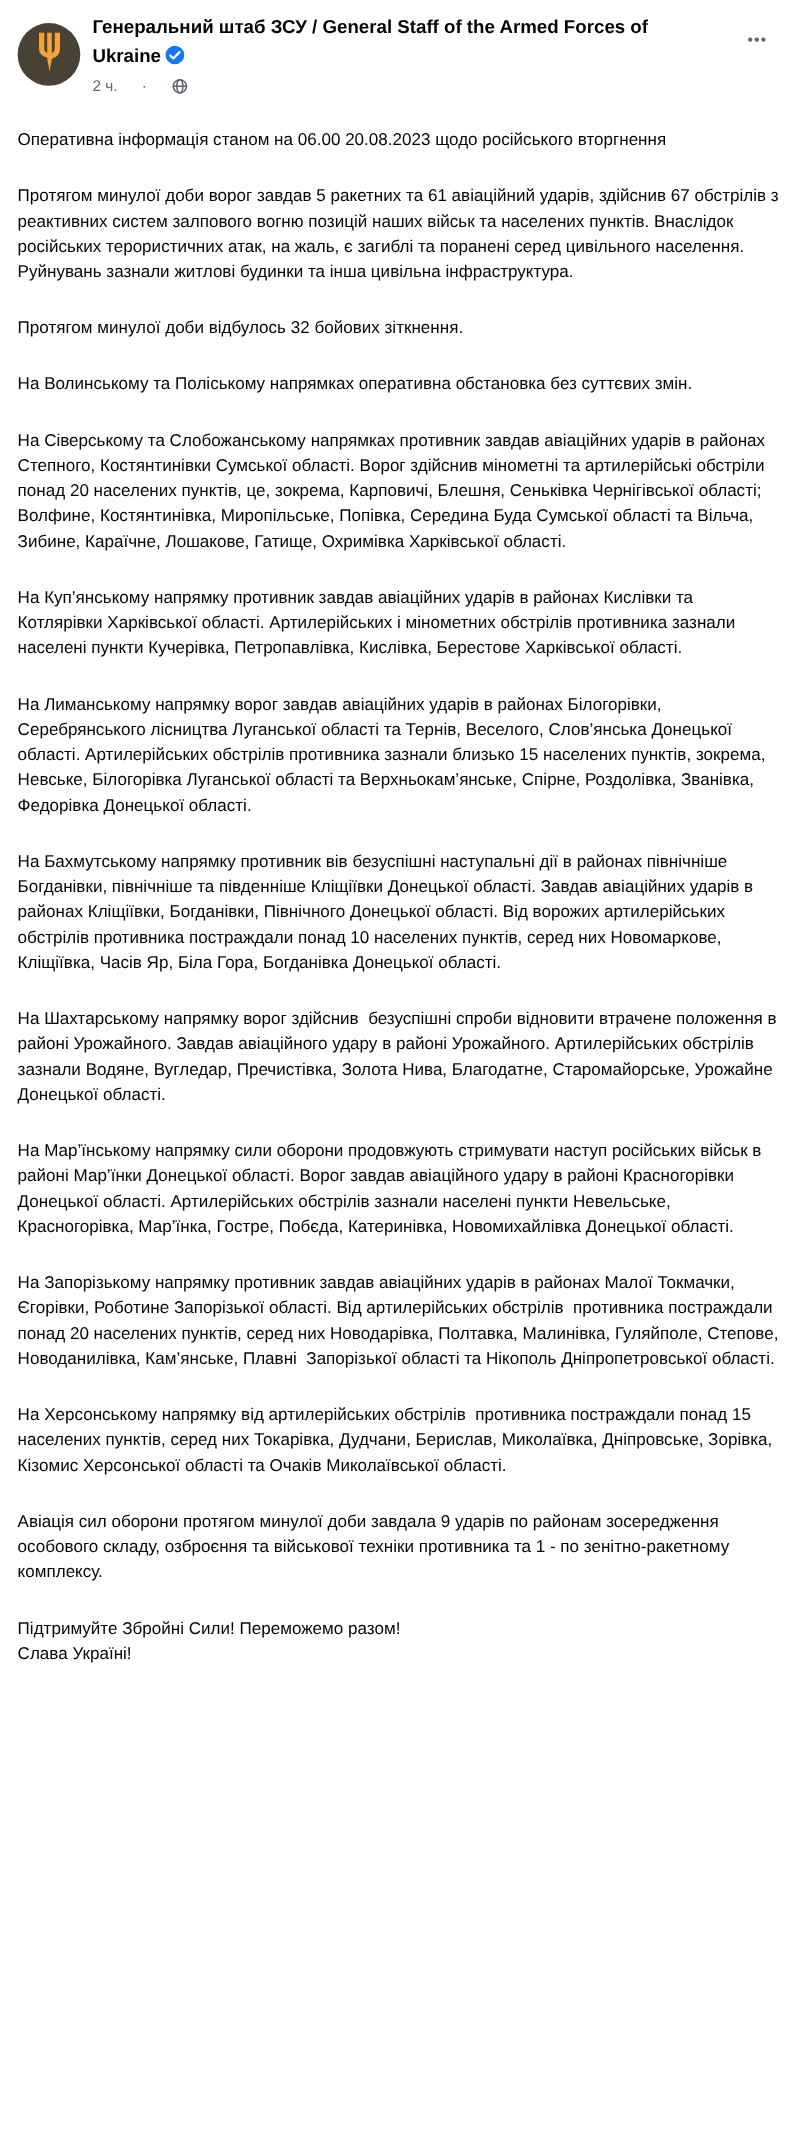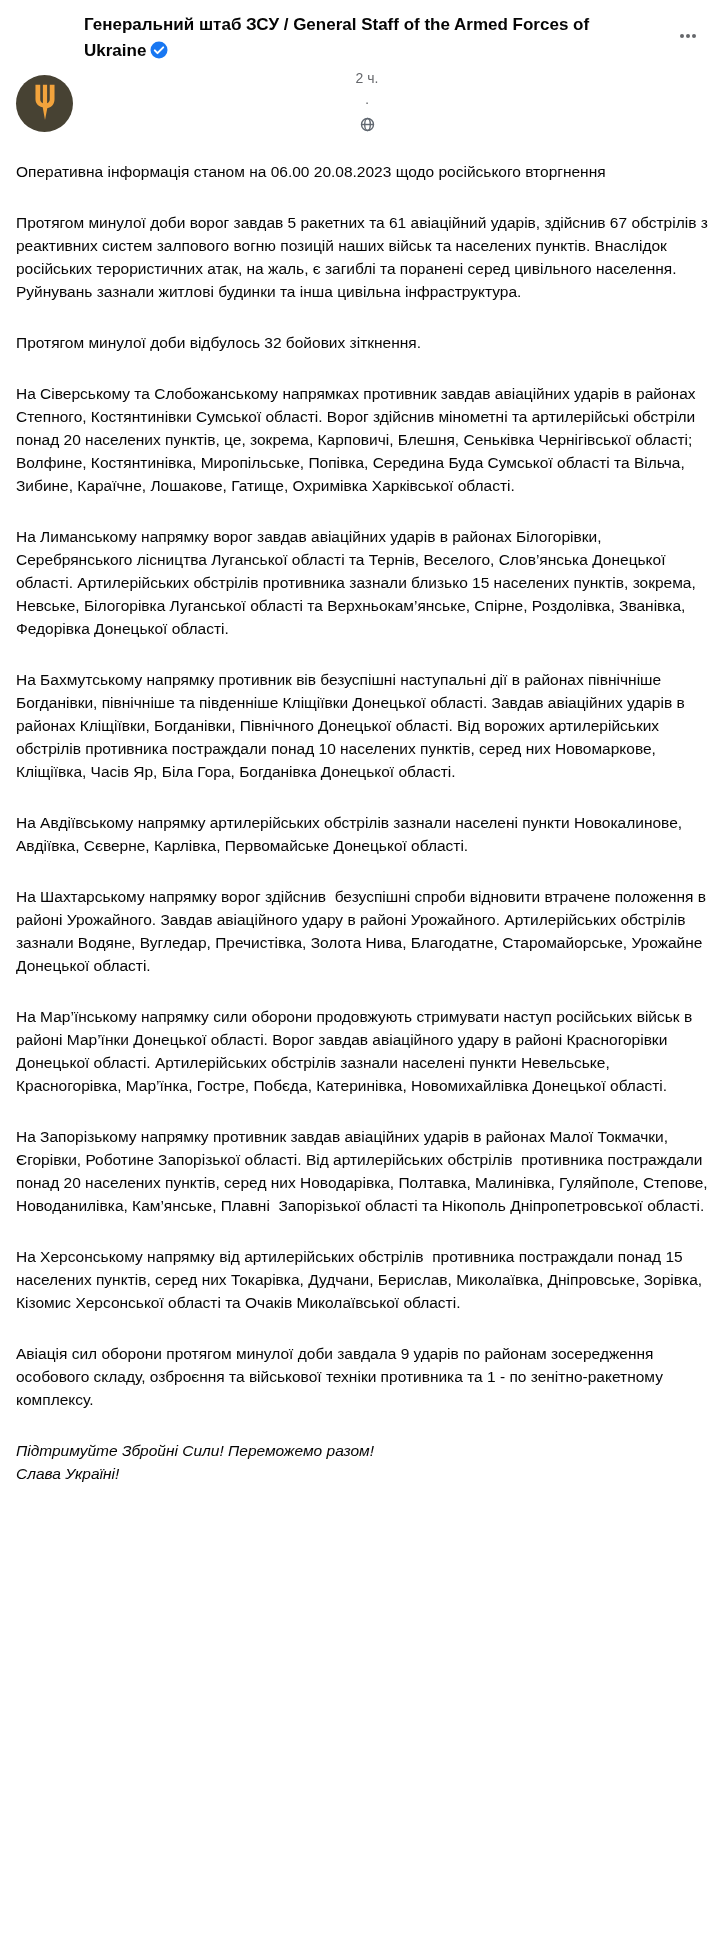--- a/index.html
+++ b/index.html
@@ -6,59 +6,59 @@
   html, body { background: #ffffff; }
   body {
     width: 726px;
     min-height: 1939px;
     font-family: "Liberation Sans", "DejaVu Sans", sans-serif;
     color: #050505;
   }
   .post-card { padding: 10px 16px 16px 16px; background: #fff; }
 
   
-  .post-header { display: flex; align-items: flex-end; position: relative; }
+  .post-header { display: flex; align-items: center; position: relative; }
   .avatar {
     width: 57px; height: 57px; border-radius: 50%;
     background: #474233;
     flex: 0 0 auto;
     display: flex; align-items: center; justify-content: center;
     cursor: pointer;
   }
   .header-text { margin-left: 11px; padding-top: 2px; min-width: 0; padding-right: 60px; }
   .page-name {
     font-size: 17px; font-weight: 700; line-height: 26px; color: #050505;
     cursor: pointer;
   }
   .verified {
     display: inline-block; vertical-align: -3px; margin-left: 4px;
   }
   .meta-row {
-    display: flex; align-items: center; gap: 5px;
-    color: #65676b; font-size: 14px; line-height: 19px; margin-top: 2px; flex-direction: column;
+    display: flex; align-items: center; gap: 22px;
+    color: #65676b; font-size: 14px; line-height: 19px; margin-top: 2px;
   }
   .meta-row .dot { color: #65676b; }
   .menu-btn {
     position: absolute; top: 14px; right: 4px;
     width: 36px; height: 28px;
     display: flex; align-items: center; justify-content: center;
     border-radius: 6px; cursor: pointer;
   }
 
   
   .post-text { margin-top: 12px; }
   .para {
     font-size: 15.5px;
     line-height: 23px;
     color: #050505;
     margin-bottom: 13px;
     white-space: pre-wrap;
     margin-top: 28px;
   }
-  .para:last-child { margin-bottom: 0; font-style: italic; }
+  .para:last-child { margin-bottom: 0; }
 </style>
 </head>
 <body>
 
 <div class="post-card">
 
   <div class="post-header">
 
     <div class="avatar">
       <span>
@@ -97,24 +97,25 @@
         </svg>
       </span>
     </div>
 
   </div>
 
   <div class="post-text">
       <p class="para">Оперативна інформація станом на 06.00 20.08.2023 щодо російського вторгнення</p>
       <p class="para">Протягом минулої доби ворог завдав 5 ракетних та 61 авіаційний ударів, здійснив 67 обстрілів з реактивних систем залпового вогню позицій наших військ та населених пунктів. Внаслідок російських терористичних атак, на жаль, є загиблі та поранені серед цивільного населення. Руйнувань зазнали житлові будинки та інша цивільна інфраструктура.</p>
       <p class="para">Протягом минулої доби відбулось 32 бойових зіткнення.</p>
+      <p class="para">На Волинському та Поліському напрямках оперативна обстановка без суттєвих змін.</p>
       <p class="para">На Сіверському та Слобожанському напрямках противник завдав авіаційних ударів в районах Степного, Костянтинівки Сумської області. Ворог здійснив мінометні та артилерійські обстріли понад 20 населених пунктів, це, зокрема, Карповичі, Блешня, Сеньківка Чернігівської області; Волфине, Костянтинівка, Миропільське, Попівка, Середина Буда Сумської області та Вільча, Зибине, Караїчне, Лошакове, Гатище, Охримівка Харківської області.</p>
+      <p class="para">На Куп’янському напрямку противник завдав авіаційних ударів в районах Кислівки та Котлярівки Харківської області. Артилерійських і мінометних обстрілів противника зазнали населені пункти Кучерівка, Петропавлівка, Кислівка, Берестове Харківської області.</p>
       <p class="para">На Лиманському напрямку ворог завдав авіаційних ударів в районах Білогорівки, Серебрянського лісництва Луганської області та Тернів, Веселого, Слов’янська Донецької області. Артилерійських обстрілів противника зазнали близько 15 населених пунктів, зокрема, Невське, Білогорівка Луганської області та Верхньокам’янське, Спірне, Роздолівка, Званівка, Федорівка Донецької області.</p>
       <p class="para">На Бахмутському напрямку противник вів безуспішні наступальні дії в районах північніше Богданівки, північніше та південніше Кліщіївки Донецької області. Завдав авіаційних ударів в районах Кліщіївки, Богданівки, Північного Донецької області. Від ворожих артилерійських обстрілів противника постраждали понад 10 населених пунктів, серед них Новомаркове, Кліщіївка, Часів Яр, Біла Гора, Богданівка Донецької області.</p>
-      <p class="para">На Авдіївському напрямку артилерійських обстрілів зазнали населені пункти Новокалинове, Авдіївка, Сєверне, Карлівка, Первомайське Донецької області.</p>
       <p class="para">На Шахтарському напрямку ворог здійснив  безуспішні спроби відновити втрачене положення в районі Урожайного. Завдав авіаційного удару в районі Урожайного. Артилерійських обстрілів зазнали Водяне, Вугледар, Пречистівка, Золота Нива, Благодатне, Старомайорське, Урожайне Донецької області.</p>
       <p class="para">На Мар’їнському напрямку сили оборони продовжують стримувати наступ російських військ в районі Мар’їнки Донецької області. Ворог завдав авіаційного удару в районі Красногорівки Донецької області. Артилерійських обстрілів зазнали населені пункти Невельське, Красногорівка, Мар’їнка, Гостре, Побєда, Катеринівка, Новомихайлівка Донецької області.</p>
       <p class="para">На Запорізькому напрямку противник завдав авіаційних ударів в районах Малої Токмачки, Єгорівки, Роботине Запорізької області. Від артилерійських обстрілів  противника постраждали понад 20 населених пунктів, серед них Новодарівка, Полтавка, Малинівка, Гуляйполе, Степове, Новоданилівка, Кам’янське, Плавні  Запорізької області та Нікополь Дніпропетровської області.</p>
       <p class="para">На Херсонському напрямку від артилерійських обстрілів  противника постраждали понад 15 населених пунктів, серед них Токарівка, Дудчани, Берислав, Миколаївка, Дніпровське, Зорівка, Кізомис Херсонської області та Очаків Миколаївської області.</p>
       <p class="para">Авіація сил оборони протягом минулої доби завдала 9 ударів по районам зосередження особового складу, озброєння та військової техніки противника та 1 - по зенітно-ракетному комплексу.</p>
       <p class="para">Підтримуйте Збройні Сили! Переможемо разом!
 Слава Україні!</p>
     </div>
 
 </div>

